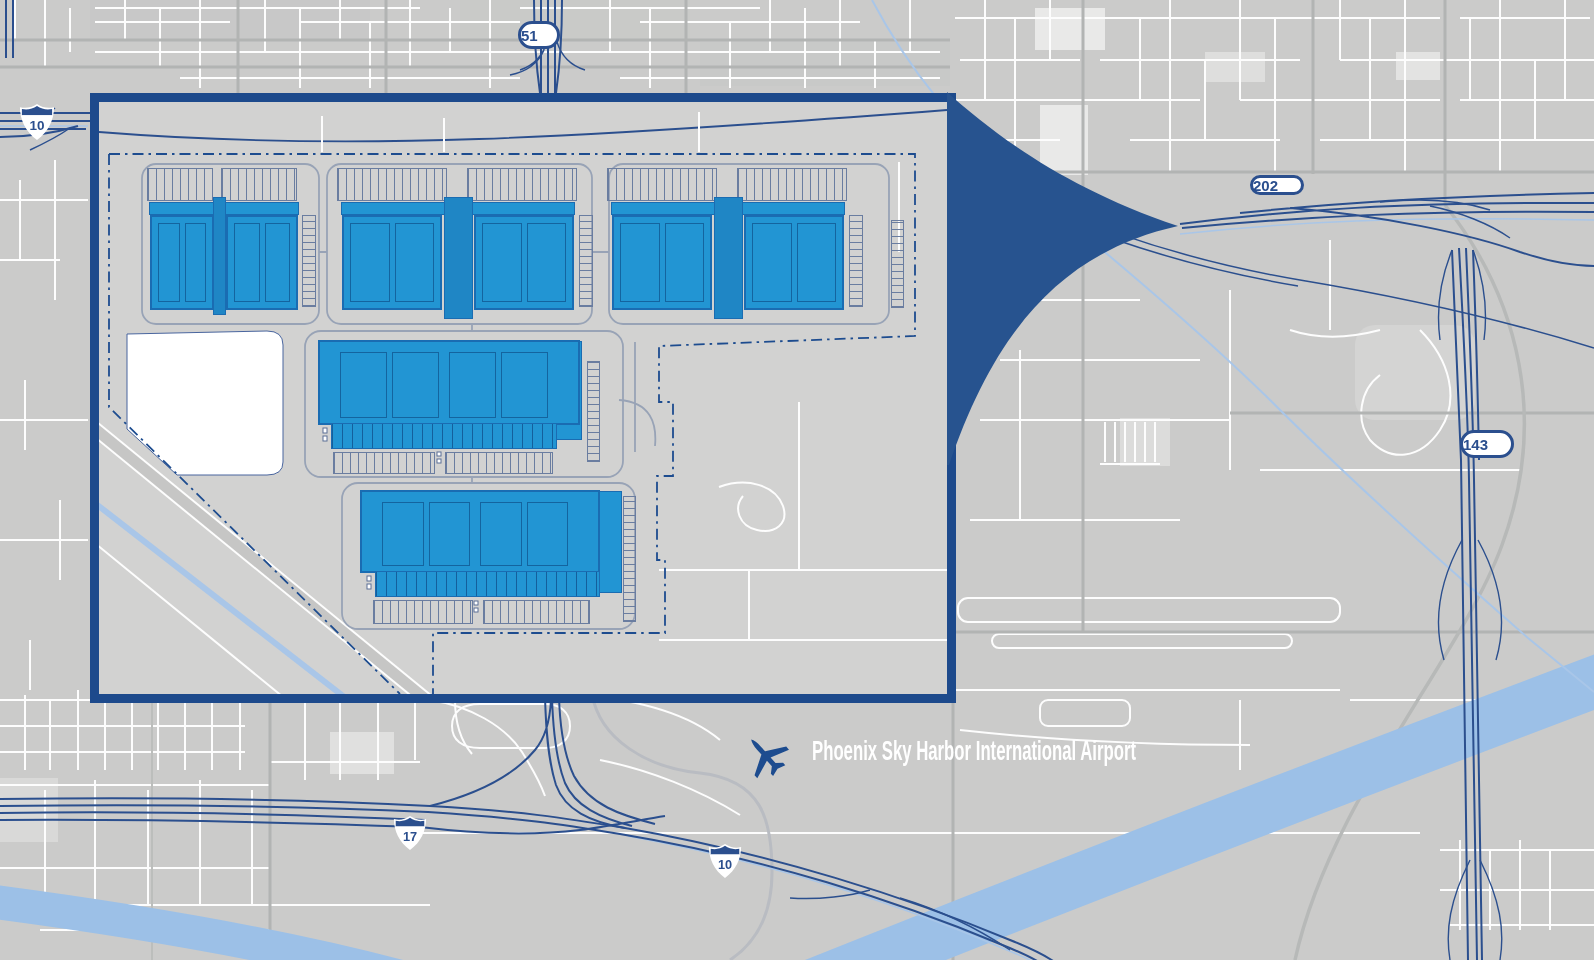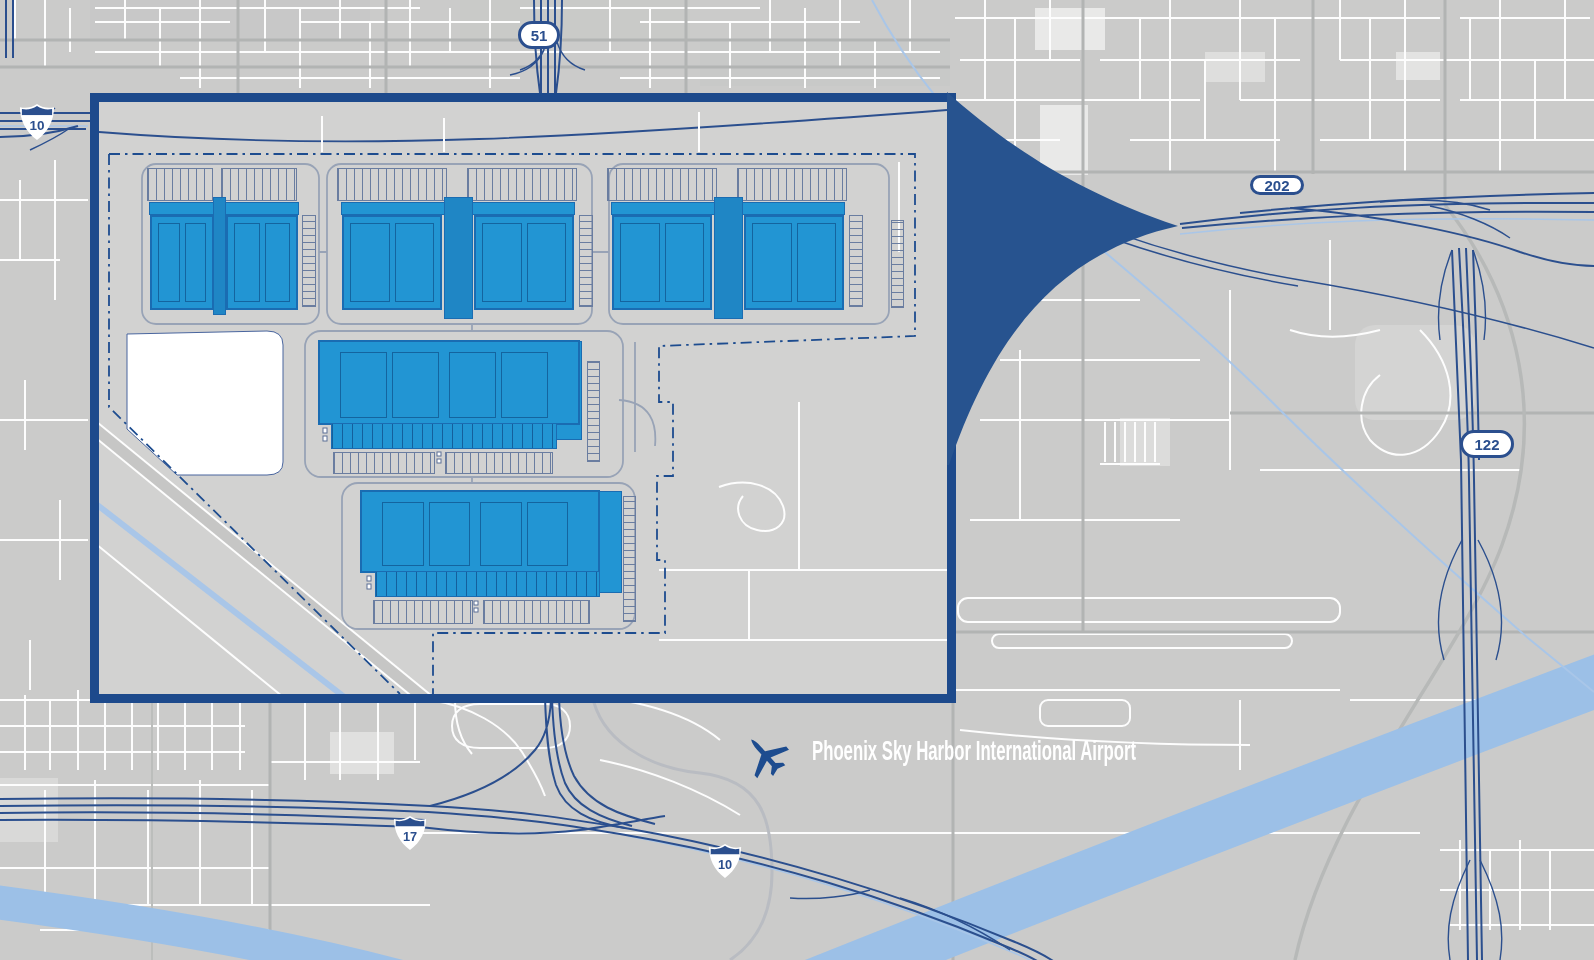--- a/index.html
+++ b/index.html
@@ -21,21 +21,21 @@
   .band{z-index:5;}
   .conn{background:#1f86c5;z-index:7;}
   .rext{z-index:5;}
   .dock{position:absolute;box-sizing:border-box;border:1.6px solid #1a6cb2;background-color:#2295d3;
         background-image:repeating-linear-gradient(90deg,rgba(18,86,146,.85) 0 1.4px,transparent 1.4px 10px);z-index:6;}
   .stalls{position:absolute;box-sizing:border-box;border:1.3px solid #6a7da0;
         background-image:repeating-linear-gradient(90deg,#6a7da0 0 1.3px,transparent 1.3px 8px);z-index:4;}
   .stallsv{position:absolute;box-sizing:border-box;border:1.3px solid #6a7da0;
         background-image:repeating-linear-gradient(0deg,#6a7da0 0 1.3px,transparent 1.3px 7px);z-index:4;}
   
-  .shield{position:absolute;display:flex;align-items:center;justify-content:center;z-index:4;}
+  .shield{position:absolute;display:flex;align-items:center;z-index:4;}
   .oval{background:#fff;border:3px solid #2b4f8e;border-radius:999px;color:#2b4f8e;
         font-weight:bold;font-size:15px;box-sizing:border-box;}
   
   .airport-label{position:absolute;left:812px;top:737px;height:28px;line-height:28px;z-index:4;
         color:#ffffff;font-weight:bold;font-size:27px;white-space:nowrap;
         transform:scaleX(.62);transform-origin:0 50%;}
   .overlay{z-index:3;}
 </style>
 </head>
 <body>
@@ -258,21 +258,21 @@
       <path d="M20 1 C26 5 32 6.2 39 4.6 C38.6 19 33 31.5 20 41 C7 31.5 1.4 19 1 4.6 C8 6.2 14 5 20 1 Z" fill="#ffffff"></path>
       <path d="M20 3.2 C25 6.6 30.5 7.8 36.8 6.6 L36.8 13.4 L3.2 13.4 L3.2 6.6 C9.5 7.8 15 6.6 20 3.2 Z" fill="#2b4f8e"></path>
       <path d="M3.4 13.4 L36.6 13.4 C35 23.5 30 32 20 38.8 C10 32 5 23.5 3.4 13.4 Z" fill="#ffffff"></path>
       <text x="20" y="30" text-anchor="middle" font-size="15" font-weight="bold" fill="#2b4f8e" font-family="Liberation Sans, sans-serif">10</text>
     </svg>
   </div>
   <div class="shield oval" style="left:1250px;top:175px;width:54px;height:20px">
     <span>202</span>
   </div>
   <div class="shield oval" style="left:1460px;top:430px;width:54px;height:28px">
-    <span>122</span>
+    <span>143</span>
   </div>
   <div class="shield" style="left:393px;top:815px;width:34px;height:36px">
     <svg viewBox="0 0 40 42" width="34" height="36">
       <path d="M20 1 C26 5 32 6.2 39 4.6 C38.6 19 33 31.5 20 41 C7 31.5 1.4 19 1 4.6 C8 6.2 14 5 20 1 Z" fill="#ffffff"></path>
       <path d="M20 3.2 C25 6.6 30.5 7.8 36.8 6.6 L36.8 13.4 L3.2 13.4 L3.2 6.6 C9.5 7.8 15 6.6 20 3.2 Z" fill="#2b4f8e"></path>
       <path d="M3.4 13.4 L36.6 13.4 C35 23.5 30 32 20 38.8 C10 32 5 23.5 3.4 13.4 Z" fill="#ffffff"></path>
       <text x="20" y="30" text-anchor="middle" font-size="15" font-weight="bold" fill="#2b4f8e" font-family="Liberation Sans, sans-serif">17</text>
     </svg>
   </div>
   <div class="shield" style="left:708px;top:843px;width:34px;height:36px">

